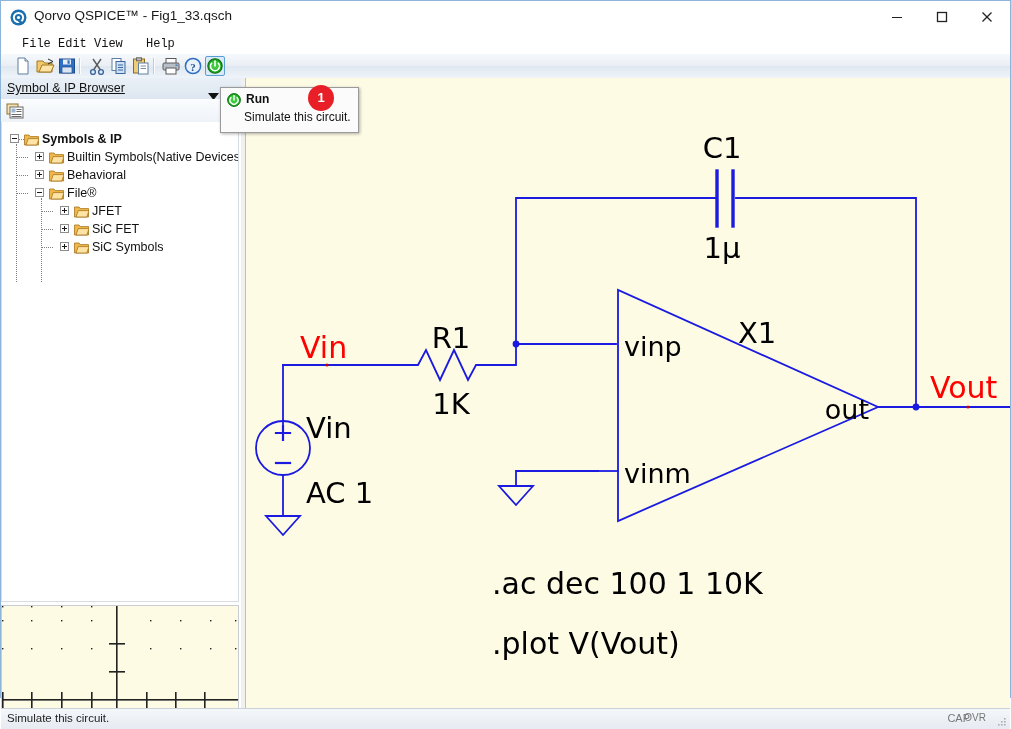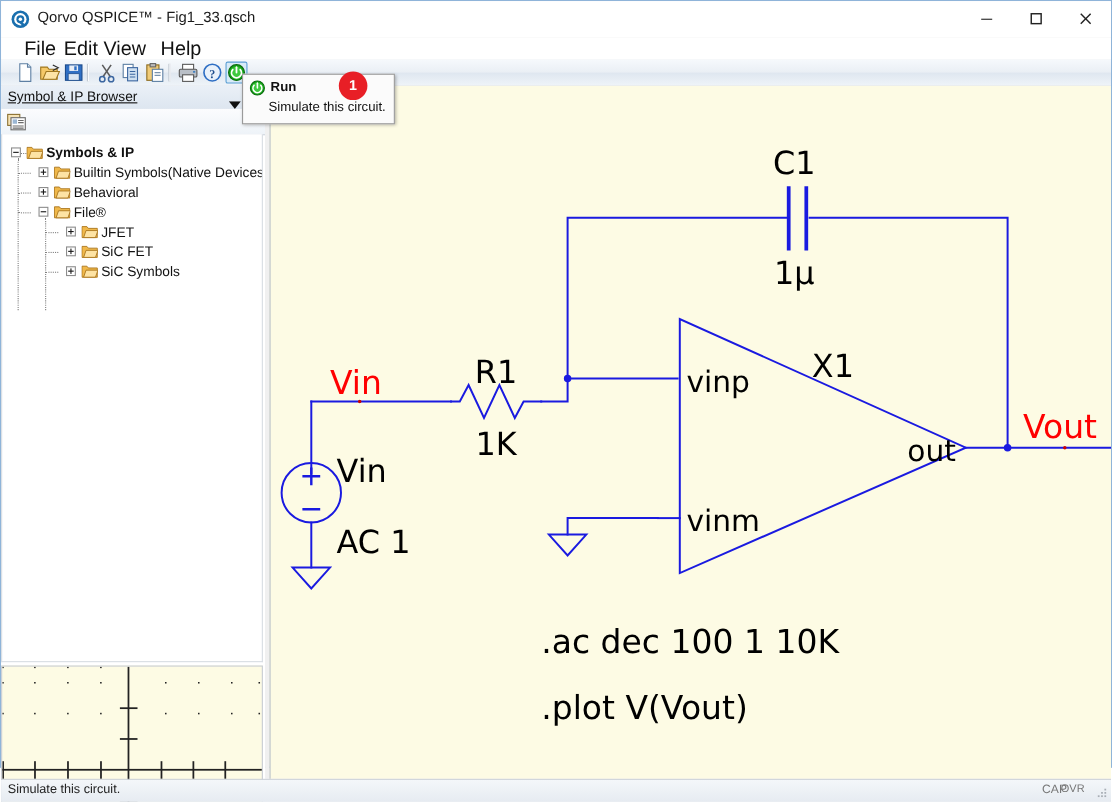--- a/index.html
+++ b/index.html
@@ -17,22 +17,22 @@
      background:#ffffff;border-bottom:1px solid #e8e8e8;}
   .tb-icon{position:absolute;left:9px;top:8px;width:17px;height:17px;}
   .tb-title{position:absolute;left:33px;top:7px;font-size:13.5px;color:#1a1a1a;
      white-space:nowrap;}
   .wbtn{position:absolute;top:0;width:45px;height:32px;cursor:default;}
   .wbtn svg{position:absolute;left:50%;top:50%;transform:translate(-50%,-50%);}
   #btn-min{left:873px;} #btn-max{left:918px;} #btn-close{left:963px;}
 
   
   .menubar{position:absolute;left:0;top:33px;width:1009px;height:20px;background:#fff;}
-  .menu-item{position:absolute;top:0;height:20px;line-height:20px;font-size:18px;
-     color:#111;padding:0 7px;cursor:default;}
+  .menu-item{position:absolute;top:0;height:20px;line-height:20px;font-size:12px;
+     color:#111;padding:0 7px;cursor:default;font-family:Liberation Mono, monospace;}
 
   
   .toolbar{position:absolute;left:0;top:53px;width:1009px;height:24px;
      background:linear-gradient(to bottom,#f6f9fc 0%,#eaeff5 48%,#dfe7f0 52%,#eff4f9 100%);
      border-bottom:1px solid #c6cdd6;}
   .tbtn{position:absolute;top:2px;width:20px;height:20px;}
   .tbsep{position:absolute;top:4px;width:1px;height:16px;
      background:#c3cad3;border-right:1px solid #fbfcfd;}
   .tbtn.active{background:#d8eaf8;border:1px solid #5a9ed4;border-radius:2px;
      box-sizing:border-box;}
@@ -78,21 +78,21 @@
   
   .statusbar{position:absolute;left:0;top:707px;width:1009px;height:20px;
      background:linear-gradient(to bottom,#f4f7fa,#e6ebf1);
      border-top:1px solid #ccd2d9;}
   .status-text{position:absolute;left:6px;top:3px;font-size:11.5px;color:#222;}
   .status-cap{position:absolute;right:40px;top:3px;font-size:11px;color:#777;}
   .status-ovr{position:absolute;right:24px;top:3px;font-size:10px;color:#777;}
   .grip{position:absolute;right:3px;bottom:2px;width:12px;height:12px;}
 
   
-  .tooltip{position:absolute;left:219px;top:66px;width:137px;height:44px;
+  .tooltip{position:absolute;left:219px;top:86px;width:137px;height:44px;
      background:#fbfbfb;border:1px solid #9a9a9a;
      box-shadow:1px 1px 3px rgba(0,0,0,0.3);z-index:50;}
   .tt-icon{position:absolute;left:5px;top:4px;width:16px;height:16px;}
   .tt-title{position:absolute;left:25px;top:4px;font-size:12px;font-weight:bold;color:#111;}
   .tt-body{position:absolute;left:23px;top:22px;font-size:12px;color:#111;}
   .tt-badge{position:absolute;left:87px;top:-3px;width:26px;height:26px;border-radius:50%;
      background:#e81f26;color:#fff;font-size:13px;font-weight:bold;
      text-align:center;line-height:26px;}
 
   .schem-text{font-family:"DejaVu Sans","Liberation Sans",sans-serif;}

